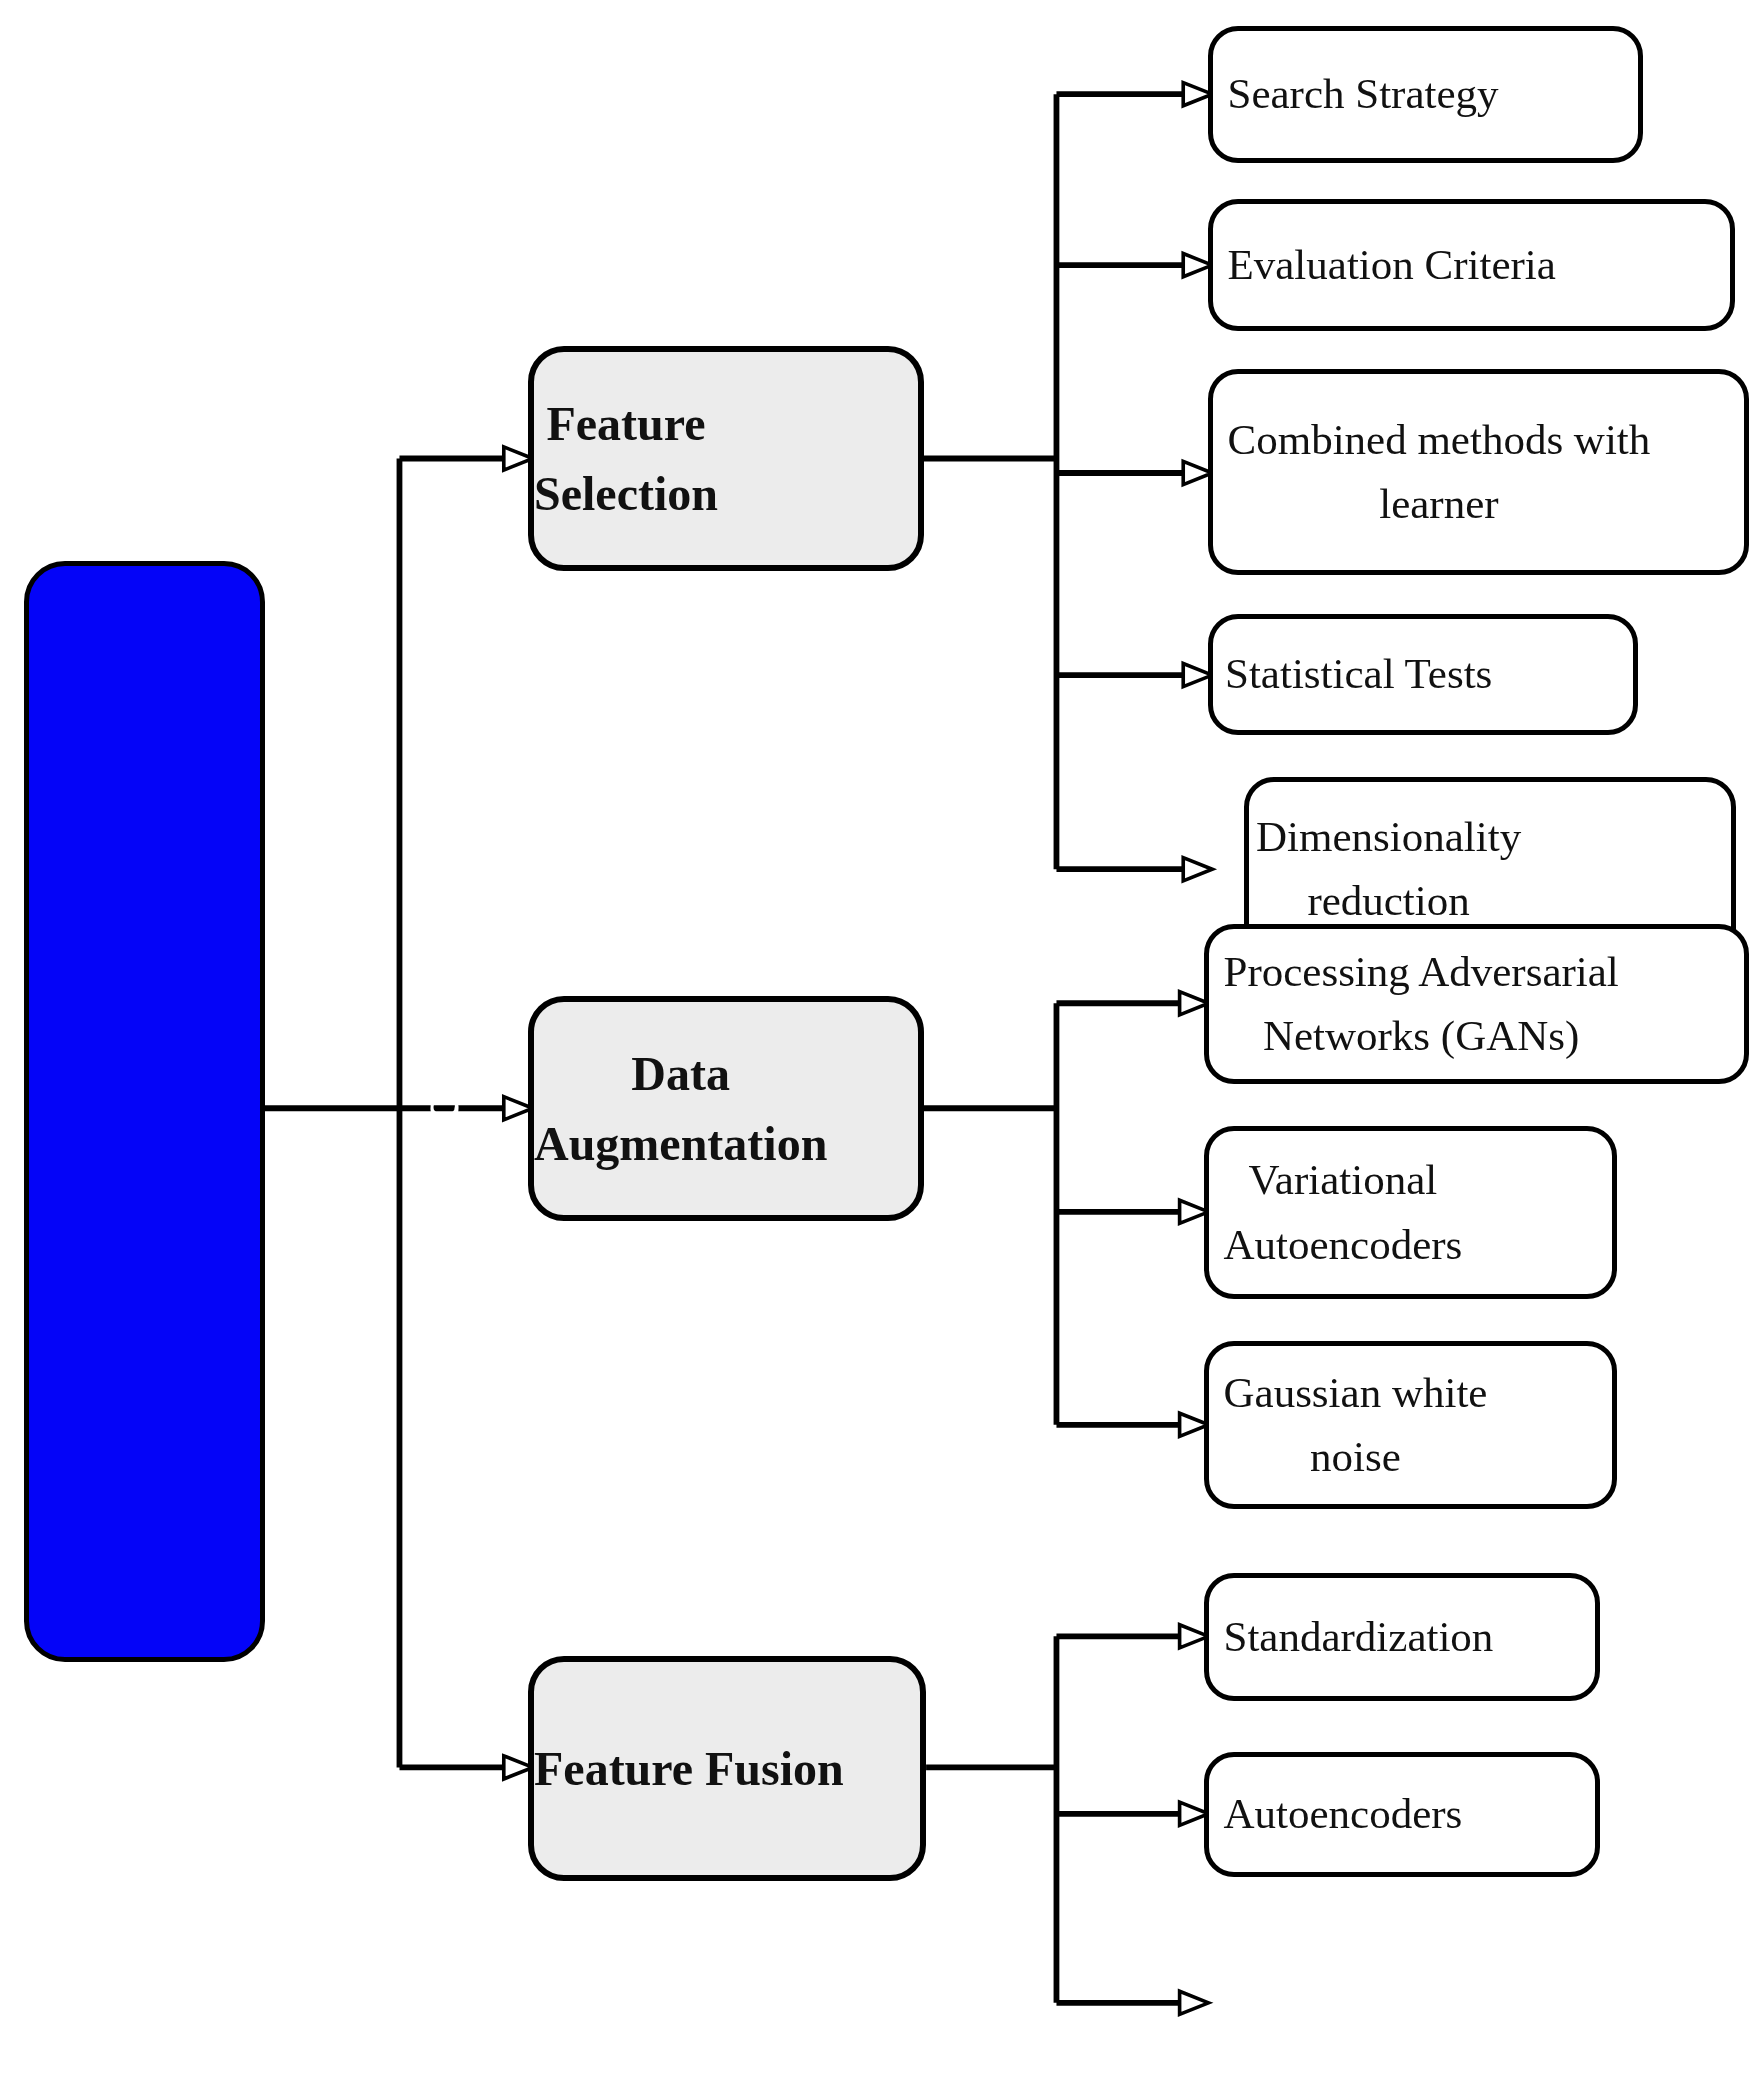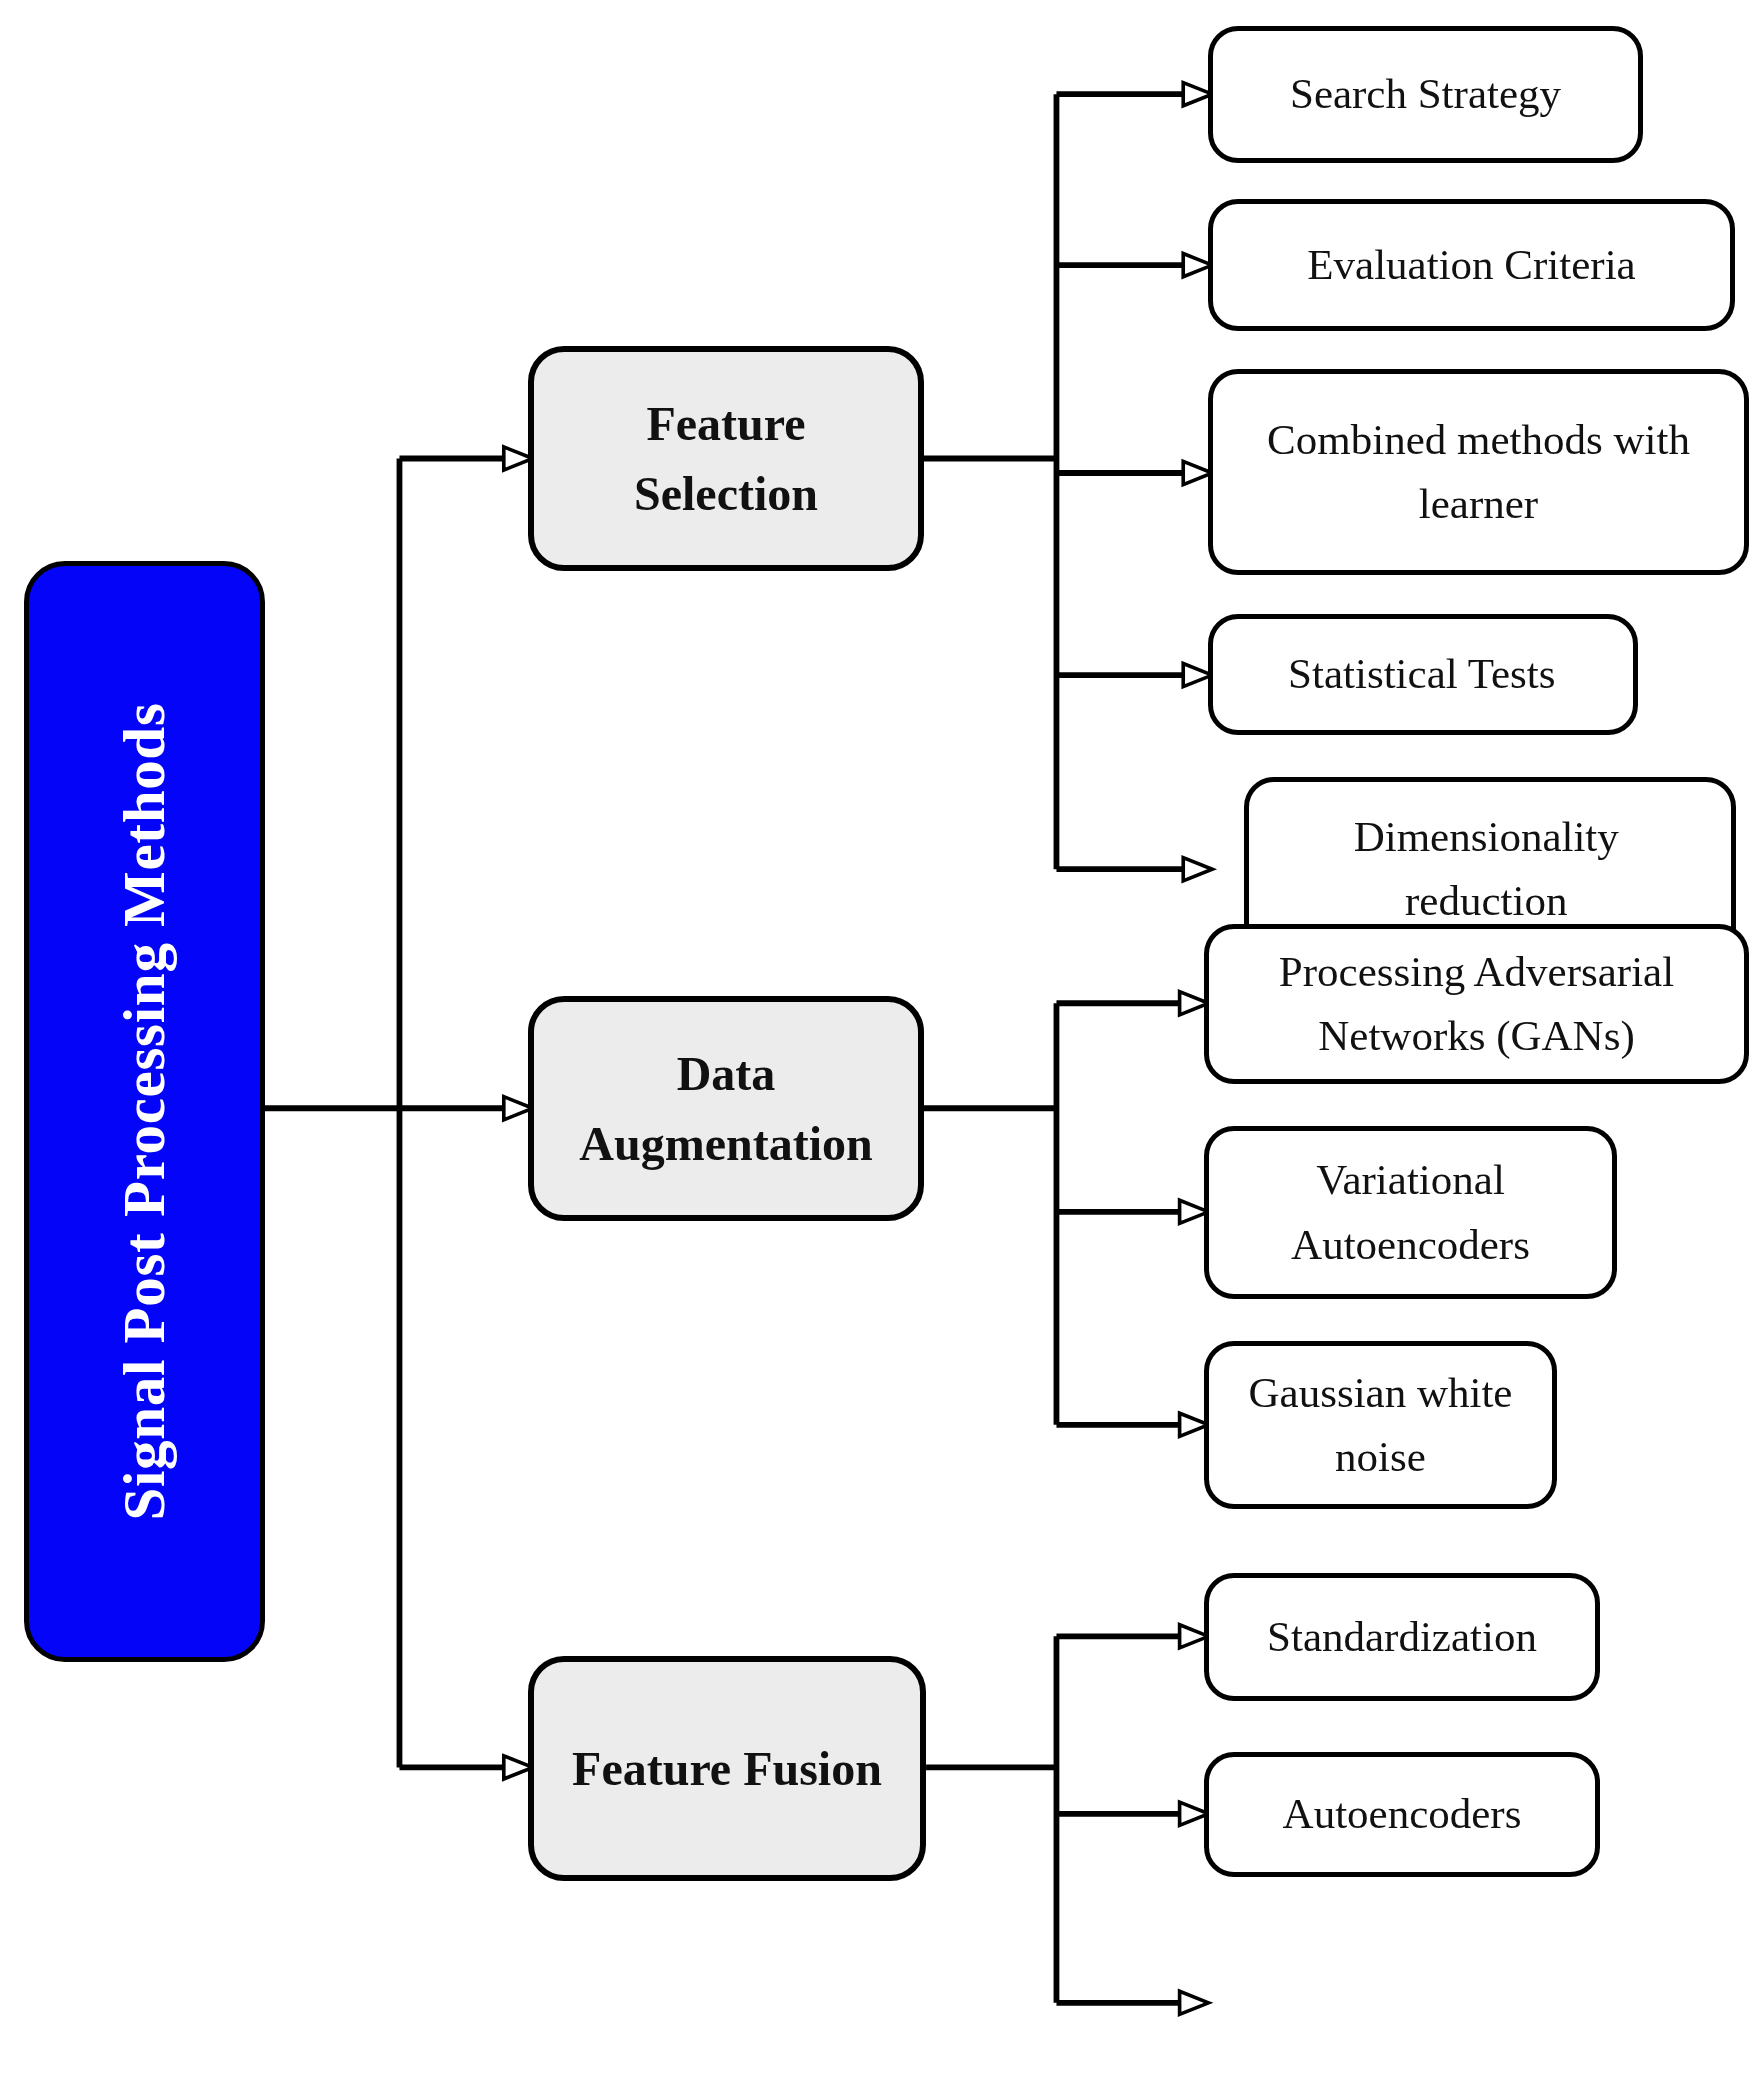--- a/index.html
+++ b/index.html
@@ -9,21 +9,21 @@
     color: var(--text, #111);
     overflow: hidden;
   }
   #canvas { position: relative; width: 1758px; height: 2097px; background: #fff; }
   svg.wires { position: absolute; left: 0; top: 0; z-index: 1; }
   svg.wires path { stroke: var(--line, #000); stroke-width: 8; fill: none; }
   svg.wires polygon { stroke: var(--line, #000); stroke-width: 5; fill: #fff; }
 
   .box {
     position: absolute; z-index: 2;
-    display: flex; align-items: center; justify-content: center;
+    display: flex; align-items: center; 
     text-align: center; box-sizing: border-box;
     white-space: pre-line;
   }
   .root {
     background: var(--root-fill, #0404f8);
     color: var(--root-text, #fff);
     border: 5px solid var(--line, #000);
     border-radius: 41px;
     left: 24px; top: 561px; width: 241px; height: 1101px;
     font-weight: 700;
@@ -58,21 +58,21 @@
 
   
   .l00 { left: 1208px; top: 26px;   width: 435px; height: 137px; }
   .l01 { left: 1208px; top: 199px;  width: 527px; height: 132px; }
   .l02 { left: 1208px; top: 369px;  width: 541px; height: 206px; }
   .l03 { left: 1208px; top: 614px;  width: 430px; height: 121px; padding-left: 12px; }
   .l04 { left: 1244px; top: 777px; width: 492px; height: 184px; padding-left: 7px; }
   
   .l10 { left: 1204px; top: 924px; width: 545px; height: 160px; }
   .l11 { left: 1204px; top: 1126px; width: 413px; height: 173px; }
-  .l12 { left: 1204px; top: 1341px; width: 353px; height: 168px; }
+  .l12 { left: 1204px; top: 1341px; width: 413px; height: 168px; }
   
   .l20 { left: 1204px; top: 1573px; width: 396px; height: 128px; }
   .l21 { left: 1204px; top: 1752px; width: 396px; height: 125px; }
   .l22 { left: 1204px; top: 1922px; width: 483px; height: 162px; }
 </style>
 </head>
 <body>
 
 <div id="canvas">
 

